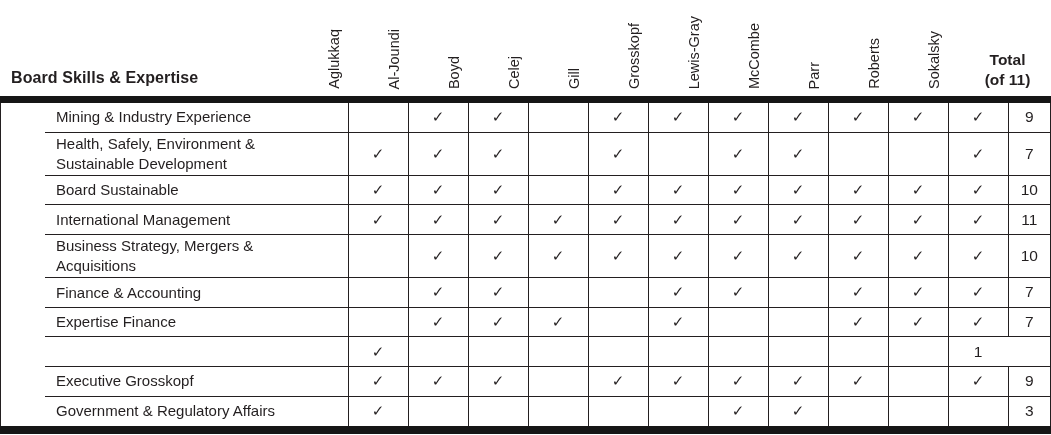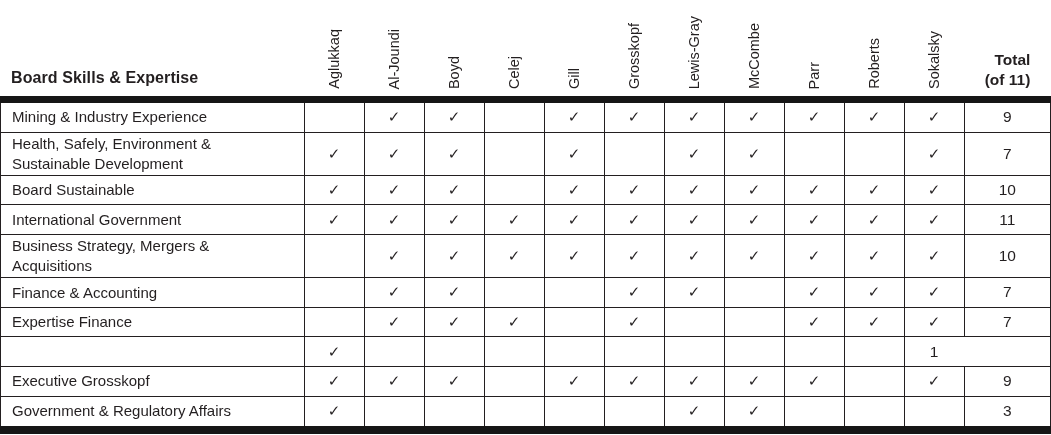--- a/index.html
+++ b/index.html
@@ -45,32 +45,33 @@
     white-space: nowrap;
   }
   .head-total {
     display: flex;
     flex-direction: column;
     align-items: center;
     justify-content: flex-end;
     padding-bottom: 7px;
   }
   .head-total .tblock {
-    text-align: right;
+    text-align: center;
     font-weight: bold;
     font-size: 15.5px;
     line-height: 1.25;
   }
   
   .band-top { height: 7px; background: #161616; }
   .band-bottom { height: 8px; background: #161616; }
   
   .grid-body {
     border-left: 1.5px solid #231f20;
     border-right: 1.5px solid #231f20;
+    padding-left: 44px;
   }
   .row {
     display: grid;
     grid-template-columns: 302.5px repeat(11, 60px) 1fr;
     height: 29.6px;
     border-bottom: 1.5px solid #231f20;
   }
   .row.tall { height: 43.2px; }
   .row:last-child { border-bottom: none; }
   .cell {
@@ -185,21 +186,21 @@
         <div class="cell cell-check">✓</div>
         <div class="cell cell-check">✓</div>
         <div class="cell cell-check">✓</div>
         <div class="cell cell-check">✓</div>
         <div class="cell cell-check">✓</div>
         <div class="cell cell-check">✓</div>
         <div class="cell cell-check">✓</div>
         <div class="cell cell-total">10</div>
       </div>
       <div class="row">
-        <div class="cell cell-label">International Government</div>
+        <div class="cell cell-label">International Management</div>
         <div class="cell cell-check">✓</div>
         <div class="cell cell-check">✓</div>
         <div class="cell cell-check">✓</div>
         <div class="cell cell-check">✓</div>
         <div class="cell cell-check">✓</div>
         <div class="cell cell-check">✓</div>
         <div class="cell cell-check">✓</div>
         <div class="cell cell-check">✓</div>
         <div class="cell cell-check">✓</div>
         <div class="cell cell-check">✓</div>

